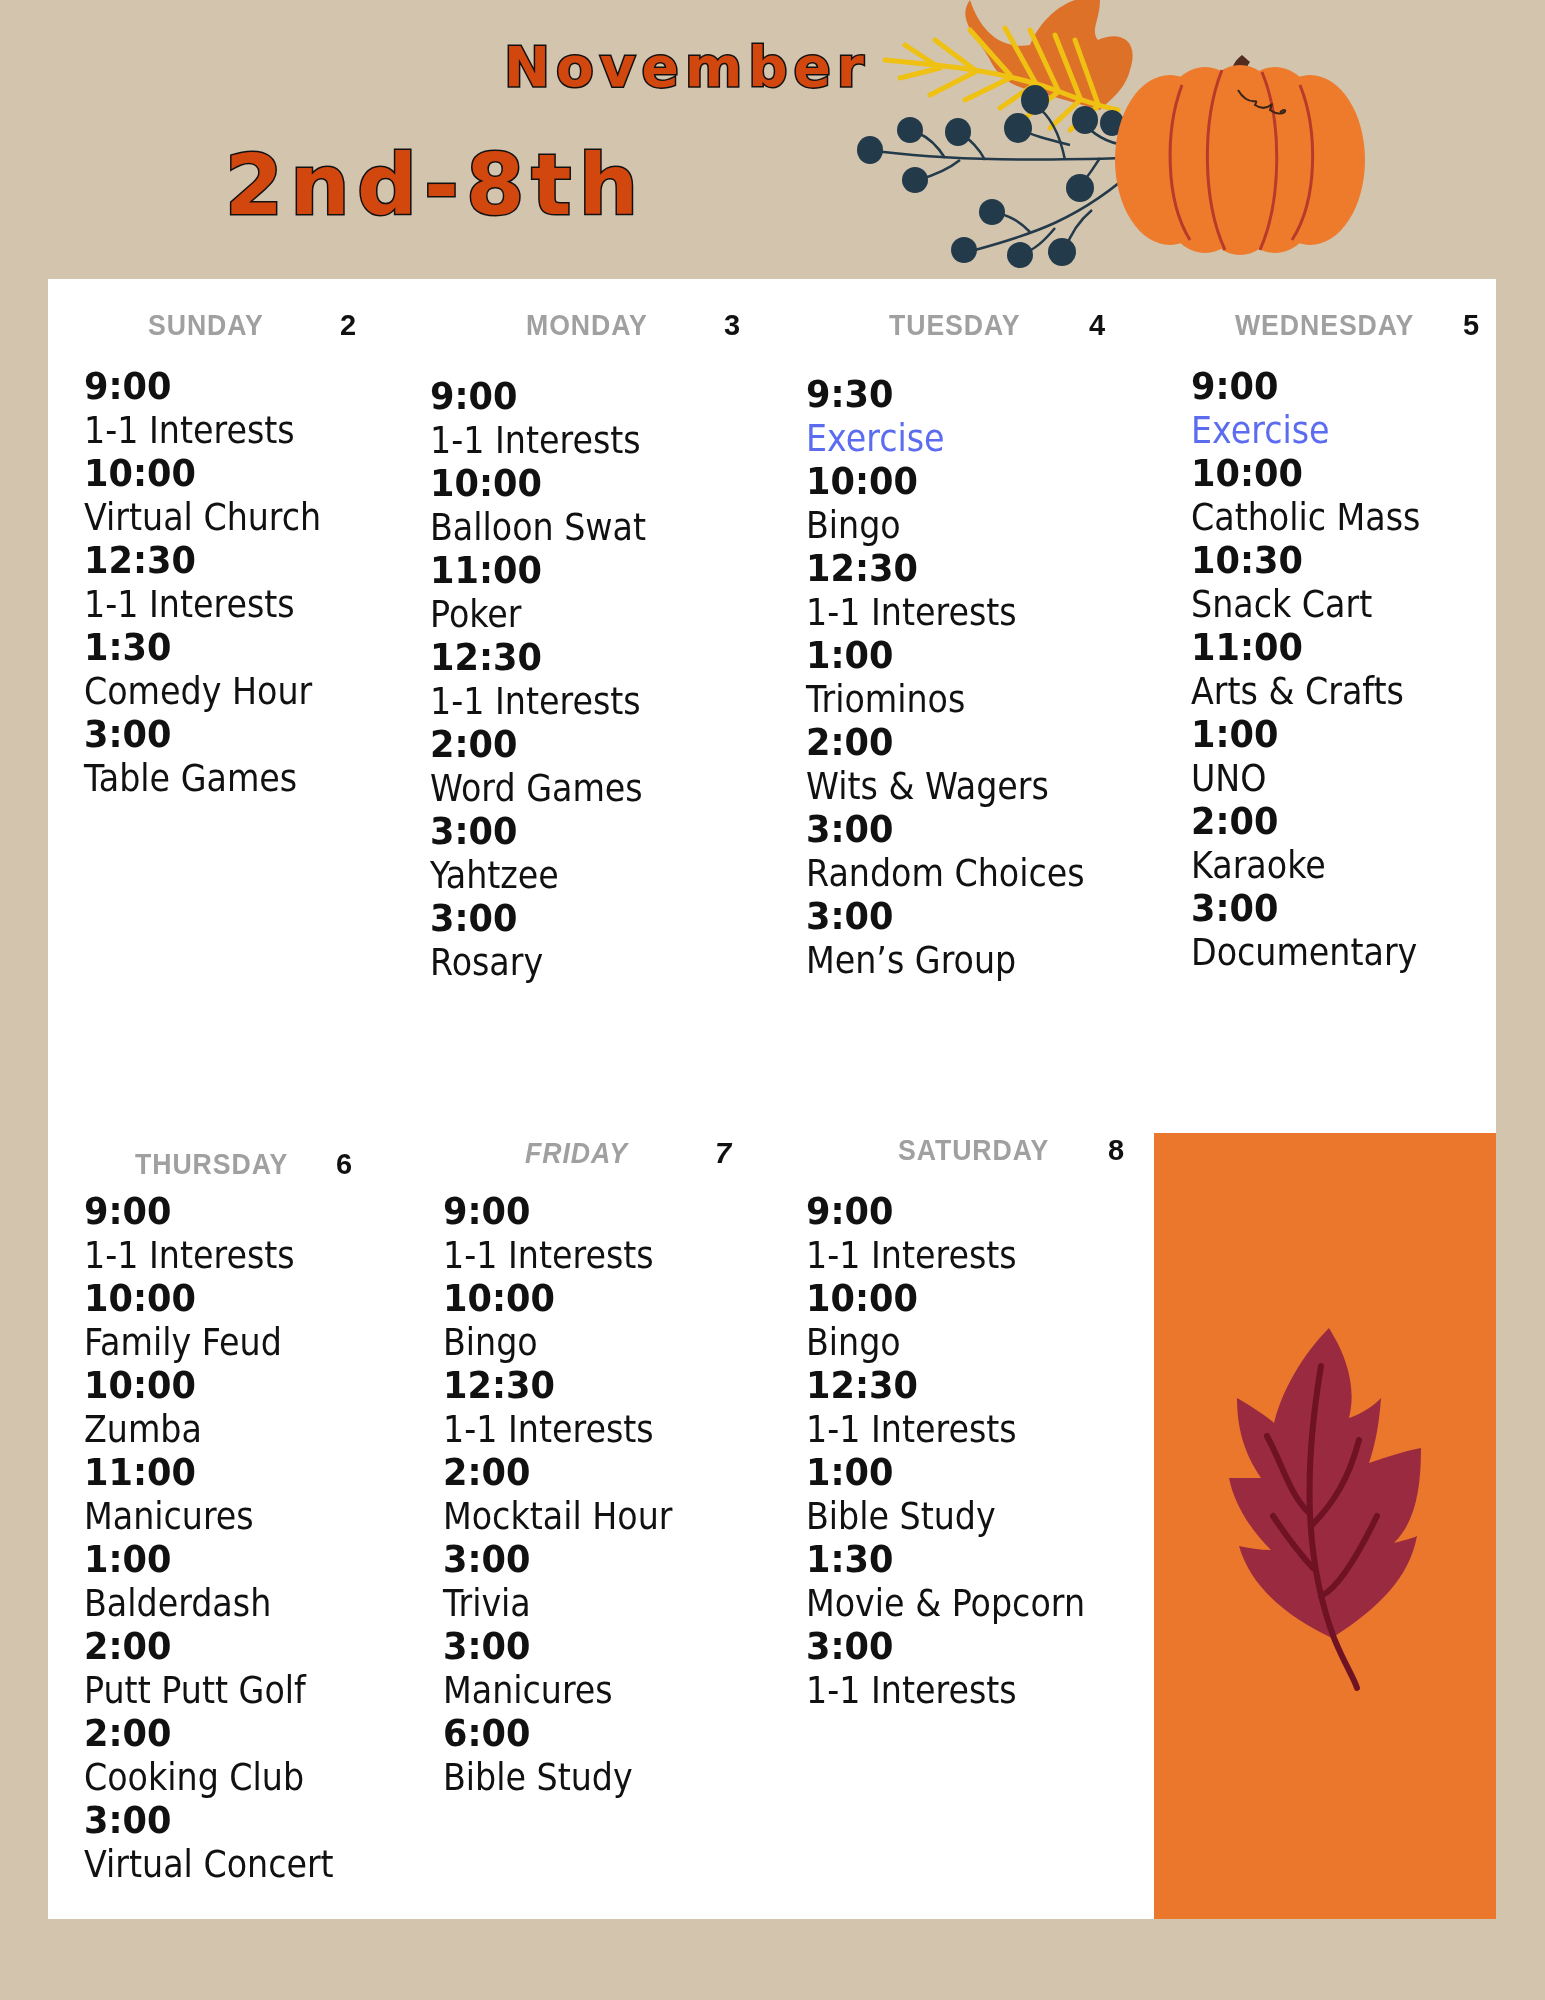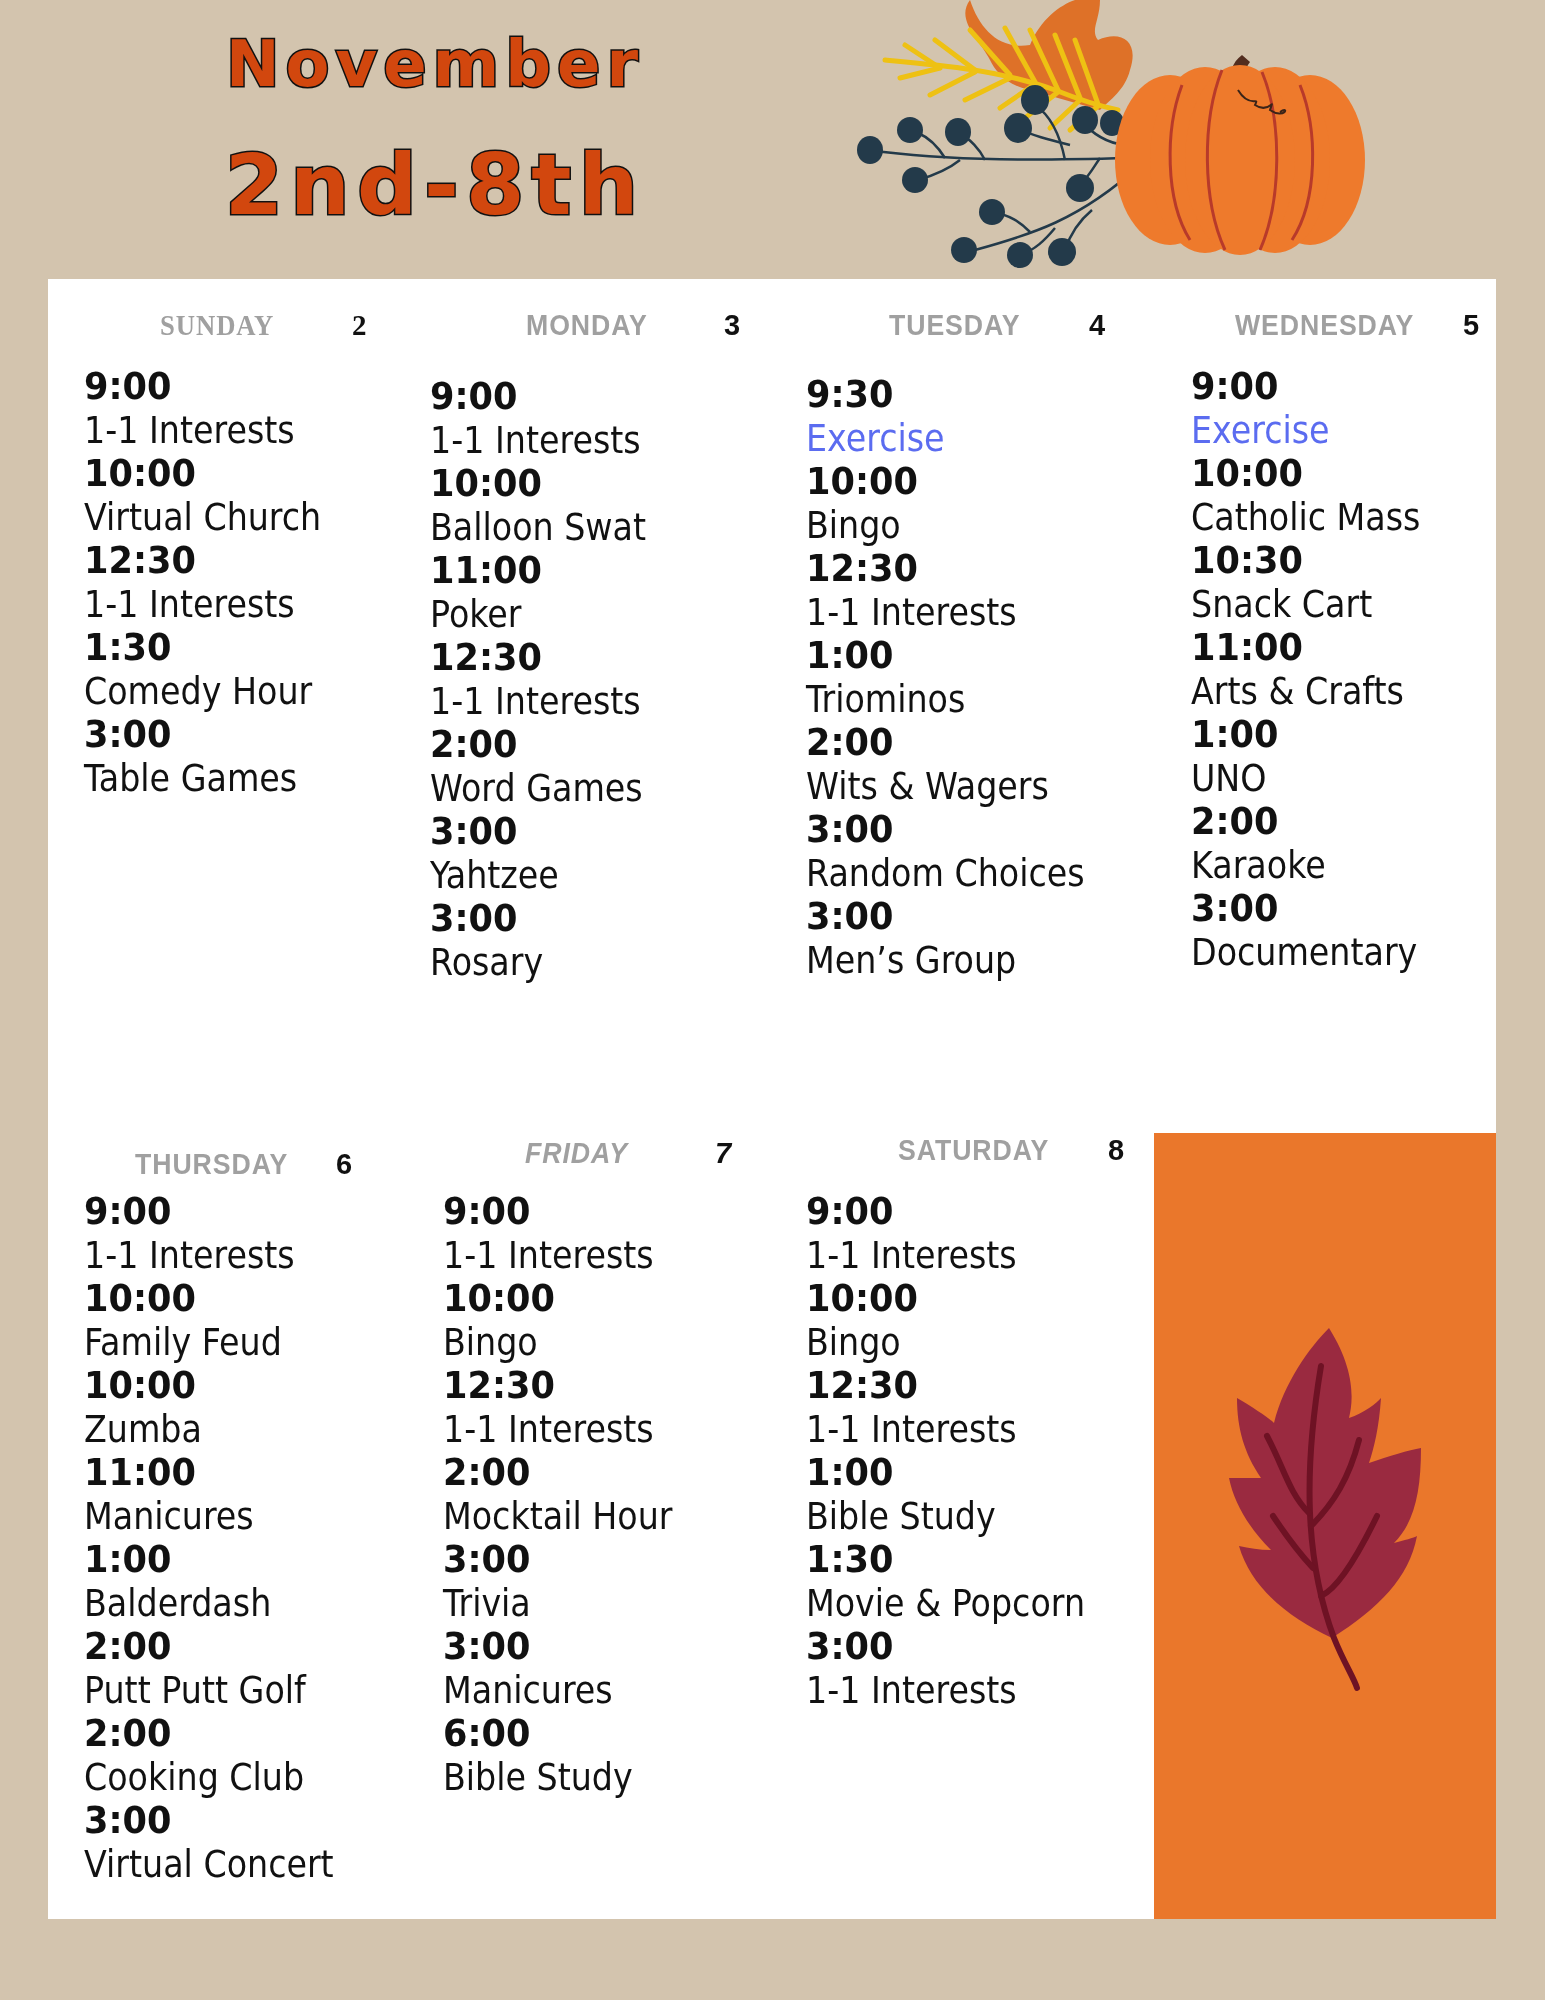--- a/index.html
+++ b/index.html
@@ -7,21 +7,21 @@
     width:1545px; height:2000px; position:relative; overflow:hidden;
     background:#d3c4ae;
     font-family:"DejaVu Sans", sans-serif;
   }
   .title {
     position:absolute; left:0; width:870px; text-align:center;
     font-family:"DejaVu Sans", sans-serif; font-weight:bold;
     color:#d2470e; -webkit-text-stroke:3px #111; paint-order:stroke fill;
     letter-spacing:6px; line-height:1;
   }
-  .title-1 { top:32px; font-size:64px; }
+  .title-1 { top:40px; font-size:55px;text-align:right; }
   .title-2 { top:143px; font-size:84px; letter-spacing:7px; }
   .deco { position:absolute; left:830px; top:0; width:540px; height:275px; }
 
   .panel {
     position:absolute; left:48px; top:279px; width:1448px; height:1640px;
     background:#ffffff;
   }
   .leaf-panel {
     position:absolute; left:1154px; top:1133px; width:342px; height:786px;
     background:#ea772b;
@@ -127,21 +127,21 @@
       <path d="M92 38 C75 140 75 230 105 310 C115 335 125 350 128 360"></path>
       <path d="M38 108 C55 140 60 165 80 185"></path>
       <path d="M130 112 C120 150 105 175 82 198"></path>
       <path d="M44 188 C60 212 70 225 84 240"></path>
       <path d="M148 188 C130 225 110 260 92 268"></path>
     </g>
   </svg>
 </div>
 
 <div class="day" style="left:84px;top:305px;width:330px;">
-  <div class="day-head" style="left:12px;width:300px;font-family:Liberation Serif, serif;">
+  <div class="day-head" style="left:0;width:300px;">
     <span class="day-name" style="left:64px;">SUNDAY</span>
     <span class="day-num" style="left:256px;">2</span>
   </div>
   <div class="events" style="top:60px;">
     <div class="ev-time">9:00</div>
     <div class="ev-name">1-1 Interests</div>
     <div class="ev-time">10:00</div>
     <div class="ev-name">Virtual Church</div>
     <div class="ev-time">12:30</div>
     <div class="ev-name">1-1 Interests</div>

